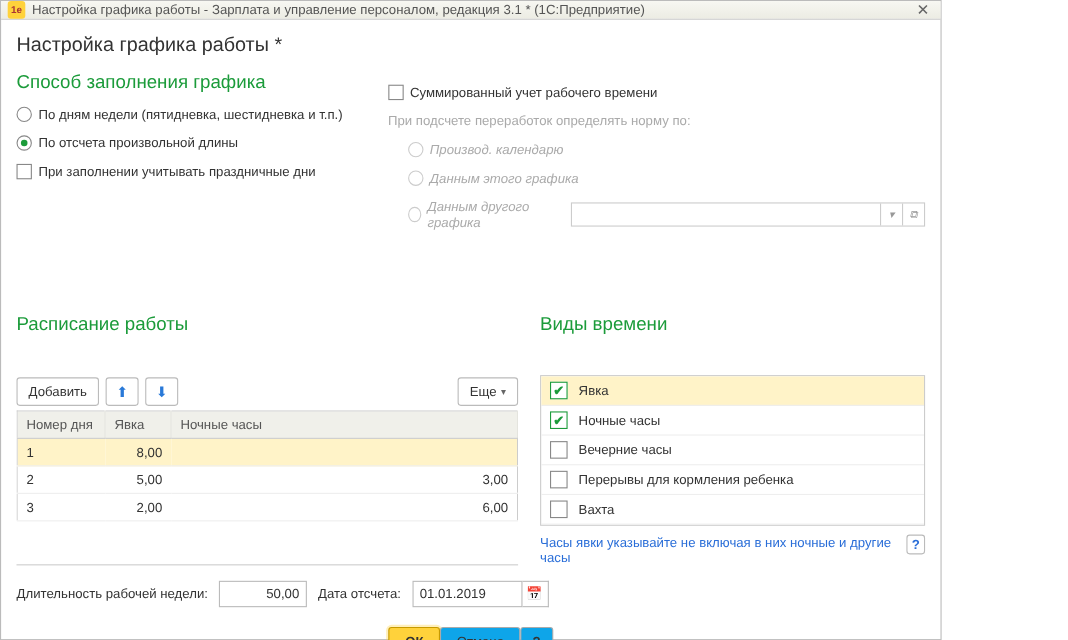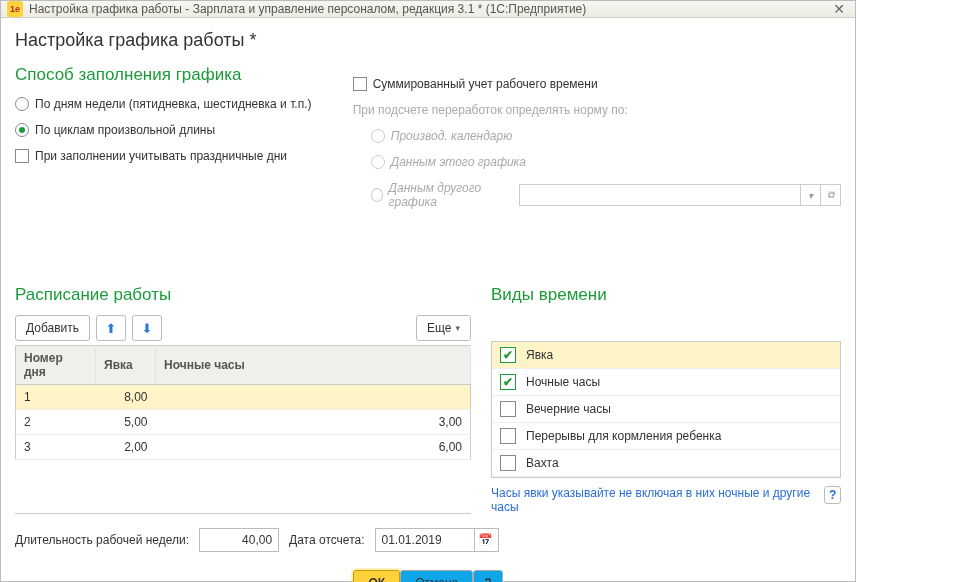--- a/index.html
+++ b/index.html
@@ -51,28 +51,29 @@
   .select-wrap .btn { width: 20px; border-left: 1px solid #ccc; display: flex; align-items: center; justify-content: center; color: #999; font-size: 10px; }
   .mid-row { display: flex; gap: 20px; margin-top: 64px; flex: 1; min-height: 0; }
   .schedule { flex: 1; display: flex; flex-direction: column; }
   .types { width: 350px; display: flex; flex-direction: column; }
   .toolbar { display: flex; gap: 6px; align-items: center; margin: 4px 0; }
   .toolbar .spacer { flex: 1; }
   .btn-small {
     height: 26px; border: 1px solid #bbb; border-radius: 3px; background: #fff;
     display: inline-flex; align-items: center; justify-content: center; padding: 0 10px; cursor: pointer;
     font-size: 12px;
+    margin-top: 28px;
   }
   .btn-icon { width: 30px; padding: 0; }
   .arrow-up { color: #2979d8; font-size: 13px; }
   .arrow-down { color: #2979d8; font-size: 13px; }
   .dropdown-caret { margin-left: 4px; font-size: 9px; color: #666; }
   table.grid { width: 100%; border-collapse: collapse; border: 1px solid #ccc; }
   table.grid th {
-    background: #f0f0ea; text-align: left; padding: 5px 8px; border-bottom: 1px solid #ccc; font-weight: bold; color: #555;
+    background: #f0f0ea; text-align: left; padding: 5px 8px; border-bottom: 1px solid #ccc; font-weight: normal; color: #555;
     border-right: 1px solid #e4e4de;
   }
   table.grid td { padding: 5px 8px; border-bottom: 1px solid #eee; }
   table.grid tr.selected td { background: #fff3c8; }
   .num-right { text-align: right; }
   .grid-wrap { flex: 1; border-bottom: 1px solid #ccc; overflow: auto; }
   .types-list { border: 1px solid #ccc; flex: 1; overflow: auto; }
   .type-row { display: flex; align-items: center; gap: 10px; padding: 5px 8px; border-bottom: 1px solid #eee; }
   .type-row.selected { background: #fff3c8; }
   .type-row .checkbox { width: 16px; height: 16px; }
@@ -107,21 +108,21 @@
 
     <div class="top-row">
       <div class="col-left">
         <div class="section-title">Способ заполнения графика</div>
         <div class="radio-row">
           <span class="radio"></span>
           <span>По дням недели (пятидневка, шестидневка и т.п.)</span>
         </div>
         <div class="radio-row">
           <span class="radio checked"></span>
-          <span>По циклам произвольной длины</span>
+          <span>По отсчета произвольной длины</span>
         </div>
         <div class="check-row">
           <span class="checkbox"></span>
           <span>При заполнении учитывать праздничные дни</span>
         </div>
       </div>
 
       <div class="col-right">
         <div class="check-row">
           <span class="checkbox"></span>
@@ -224,21 +225,21 @@
           </div>
         <div class="hint">
           <span>Часы явки указывайте не включая в них ночные и другие часы</span>
           <span class="q">?</span>
         </div>
       </div>
     </div>
 
     <div class="bottom-fields">
       <span>Длительность рабочей недели:</span>
-      <span class="input-box num">40,00</span>
+      <span class="input-box num">50,00</span>
       <span>Дата отсчета:</span>
       <span class="date-wrap">
         <span class="input-box">01.01.2019</span>
         <span class="cal">
           <span>📅</span>
         </span>
       </span>
     </div>
   </div>
 

